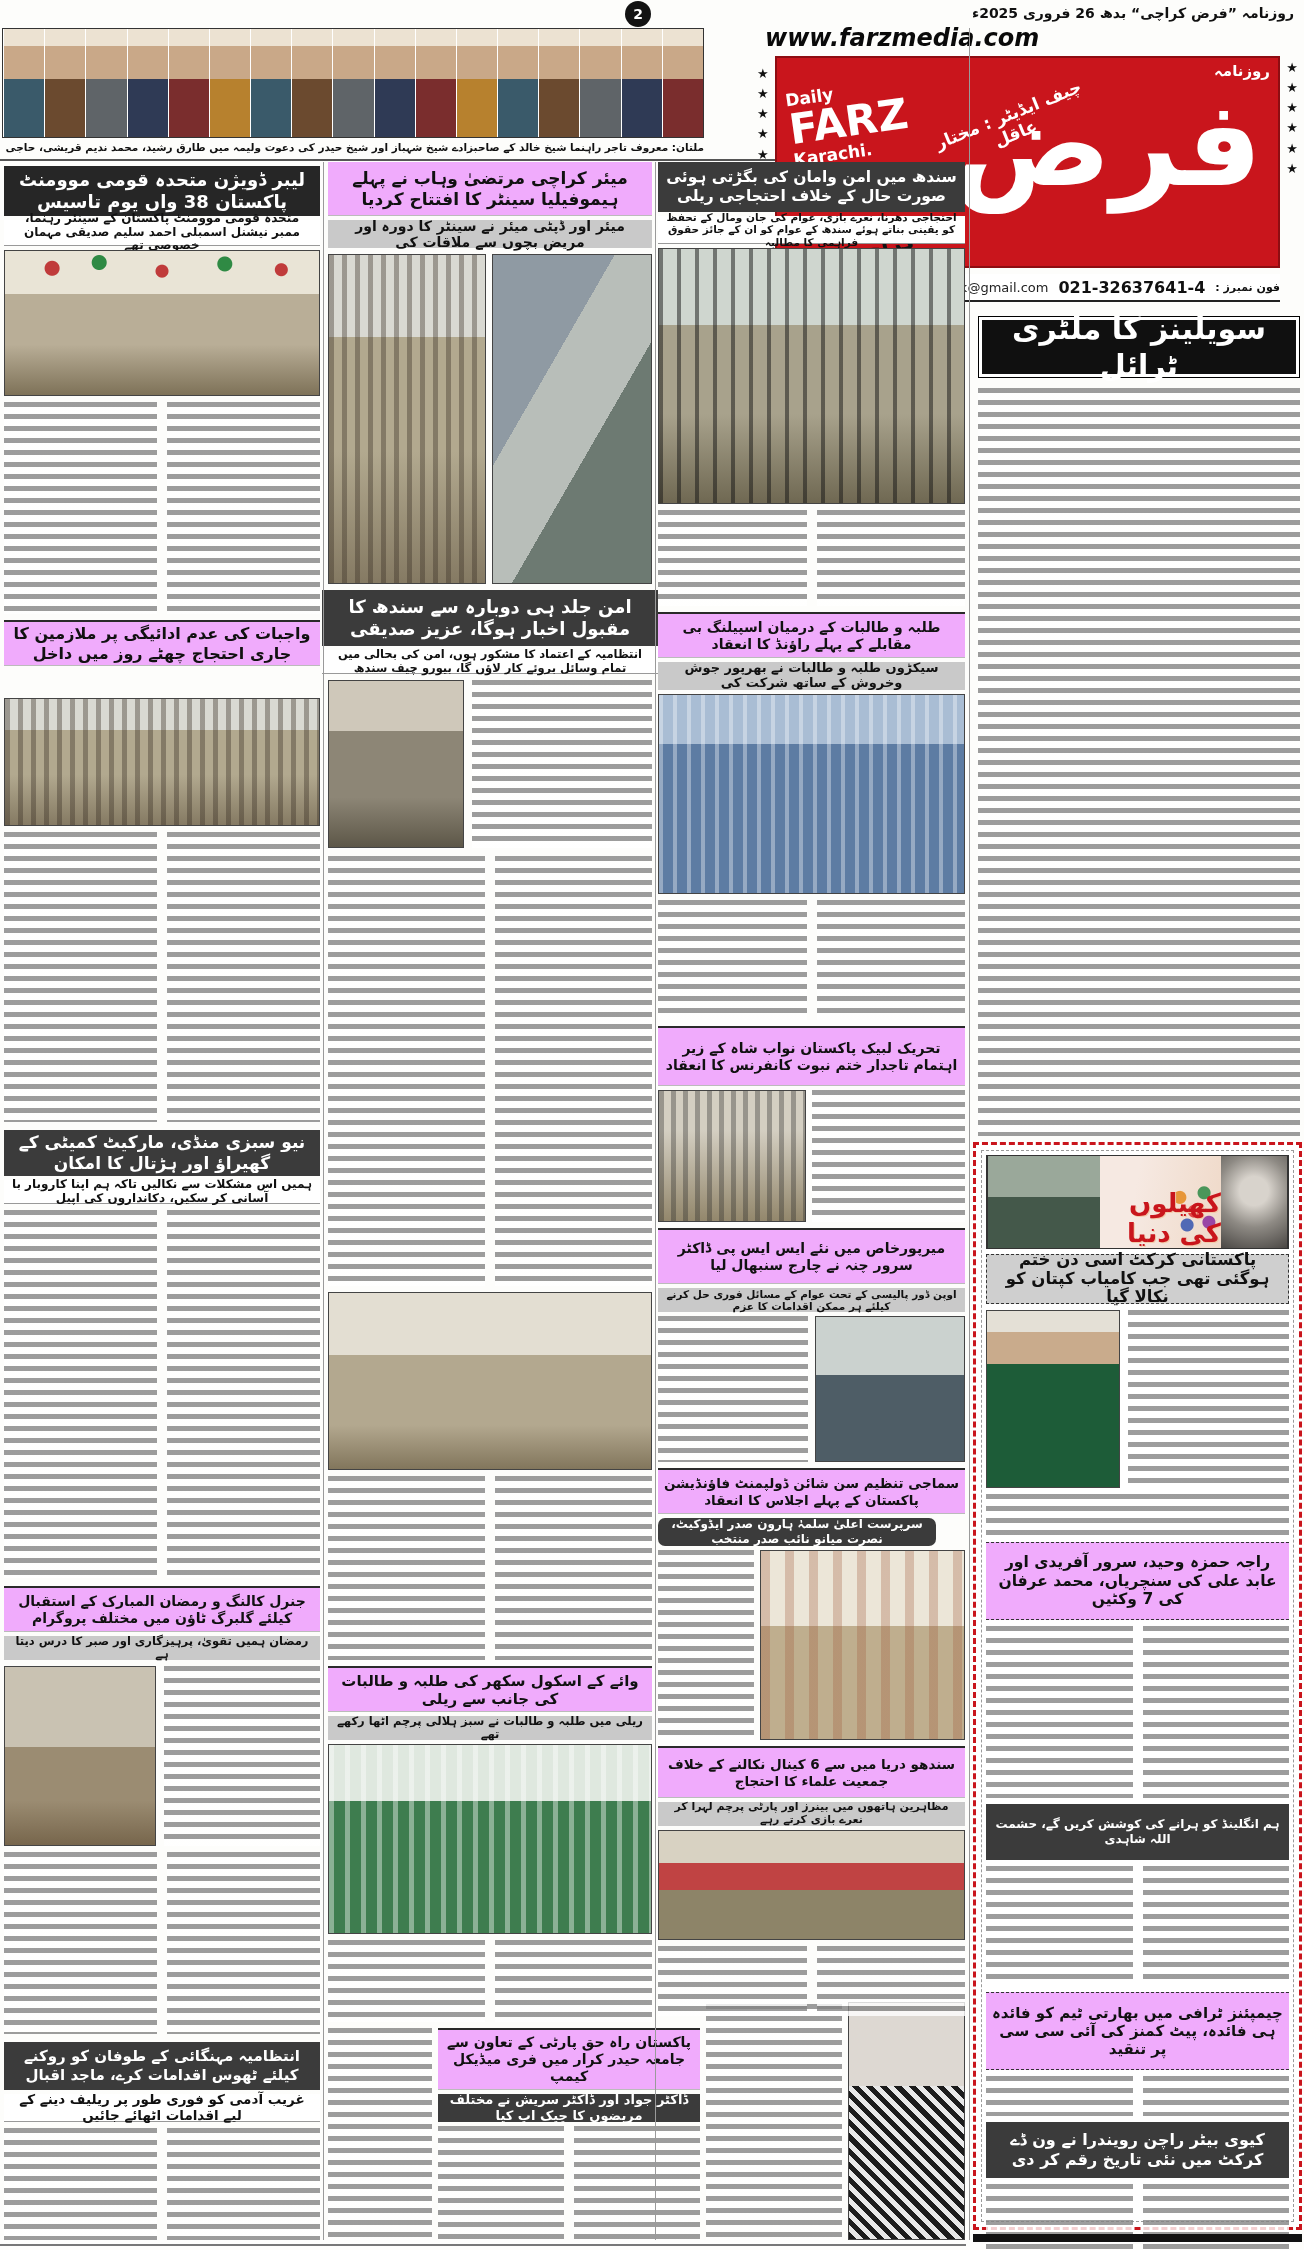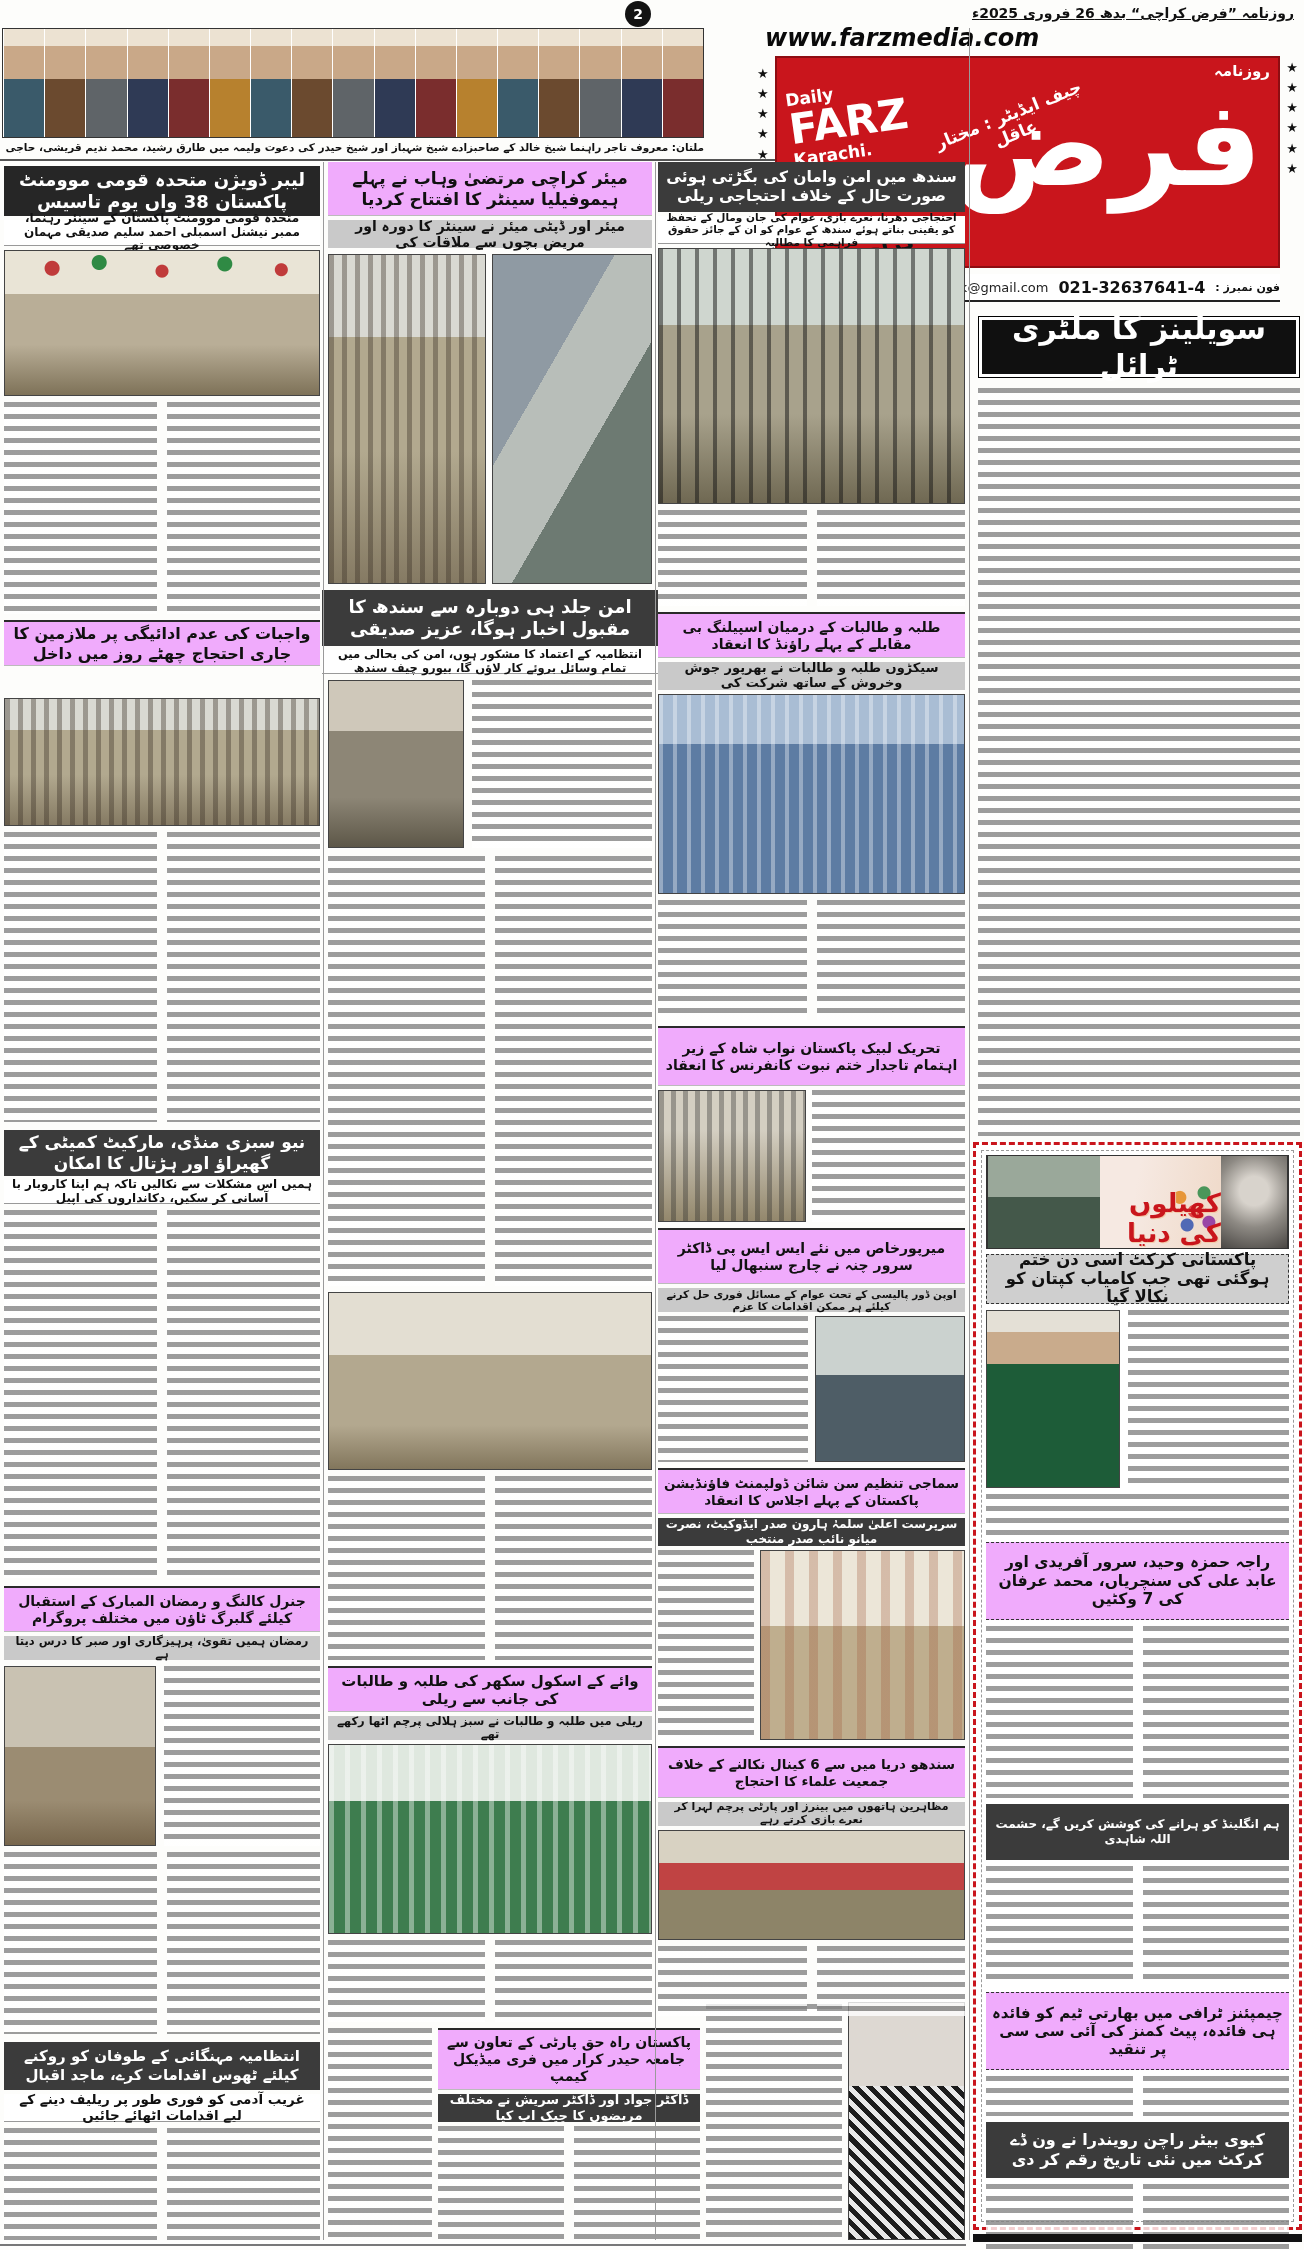--- a/index.html
+++ b/index.html
@@ -65,21 +65,21 @@
       radial-gradient(circle at 90% 72%,#8a2ea0 6px,transparent 7px);opacity:.85;}
   .banner-title{color:#c9151c;font-weight:bold;font-size:26px;text-shadow:1px 1px 0 #f2c9a8;z-index:1;}
   .pgnum{background:#131313;color:#fff;border-radius:50%;display:flex;align-items:center;justify-content:center;font-weight:bold;font-size:14px;}
 </style>
 </head>
 <body>
 
 <div class="page">
 
   <div class="abs pgnum" style="left:625px;top:1px;width:26px;height:26px;">2</div>
-  <div class="abs u" style="left:880px;top:5px;width:414px;font-size:14px;font-weight:bold;text-align:right;color:#111;text-decoration:underline;">روزنامہ ”فرض کراچی“ بدھ 26 فروری 2025ء</div>
+  <div class="abs u" style="left:880px;top:5px;width:414px;font-size:14px;font-weight:bold;text-align:right;color:#111;">روزنامہ ”فرض کراچی“ بدھ 26 فروری 2025ء</div>
 
   <div class="abs strip" style="left:2px;top:28px;width:702px;height:110px;">
     <div></div>
       <div></div>
     <div></div>
       <div></div>
     <div></div>
       <div></div>
     <div></div>
       <div></div>
@@ -262,21 +262,21 @@
   <div class="abs hplain u" style="left:658px;top:1026px;width:307px;height:60px;font-size:14px;">تحریک لبیک پاکستان نواب شاہ کے زیر اہتمام تاجدار ختم نبوت کانفرنس کا انعقاد</div>
   <div class="abs photo ph-conf" style="left:658px;top:1090px;width:148px;height:132px;"></div>
   <div class="abs txt" style="left:812px;top:1090px;width:153px;height:132px;"></div>
 
   <div class="abs hplain u" style="left:658px;top:1228px;width:307px;height:56px;font-size:14px;">میرپورخاص میں نئے ایس ایس پی ڈاکٹر سرور چنہ نے چارج سنبھال لیا</div>
   <div class="abs hsub u" style="left:658px;top:1288px;width:307px;height:24px;font-size:10.5px;">اوپن ڈور پالیسی کے تحت عوام کے مسائل فوری حل کرنے کیلئے ہر ممکن اقدامات کا عزم</div>
   <div class="abs photo ph-police" style="left:815px;top:1316px;width:150px;height:146px;"></div>
   <div class="abs txt" style="left:658px;top:1316px;width:150px;height:146px;"></div>
 
   <div class="abs hplain u" style="left:658px;top:1468px;width:307px;height:46px;font-size:13.5px;">سماجی تنظیم سن شائن ڈولپمنٹ فاؤنڈیشن پاکستان کے پہلے اجلاس کا انعقاد</div>
-  <div class="abs hbar u" style="left:658px;top:1518px;width:307px;height:28px;font-size:12px;">سرپرست اعلیٰ سلمہٰ ہارون صدر ایڈوکیٹ، نصرت میانو نائب صدر منتخب</div>
+  <div class="abs hbar u" style="left:658px;top:1518px;width:278px;height:28px;font-size:12px;border-radius:7px;">سرپرست اعلیٰ سلمہٰ ہارون صدر ایڈوکیٹ، نصرت میانو نائب صدر منتخب</div>
   <div class="abs photo ph-women" style="left:760px;top:1550px;width:205px;height:190px;"></div>
   <div class="abs txt" style="left:658px;top:1550px;width:96px;height:190px;"></div>
 
   <div class="abs hplain u" style="left:658px;top:1746px;width:307px;height:52px;font-size:13.5px;">سندھو دریا میں سے 6 کینال نکالنے کے خلاف جمعیت علماء کا احتجاج</div>
   <div class="abs hsub u" style="left:658px;top:1802px;width:307px;height:24px;font-size:11px;">مظاہرین ہاتھوں میں بینرز اور پارٹی پرچم لہرا کر نعرے بازی کرتے رہے</div>
   <div class="abs photo ph-banner" style="left:658px;top:1830px;width:307px;height:110px;"></div>
   <div class="abs cols2" style="left:658px;top:1946px;width:307px;height:70px;">
       <div></div>
       <div></div>
     </div>

